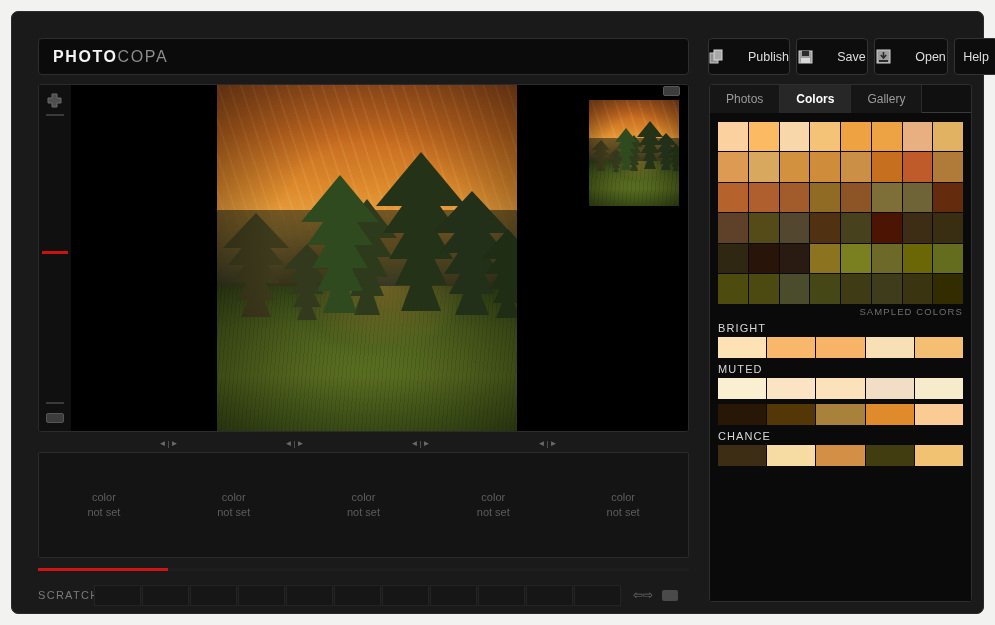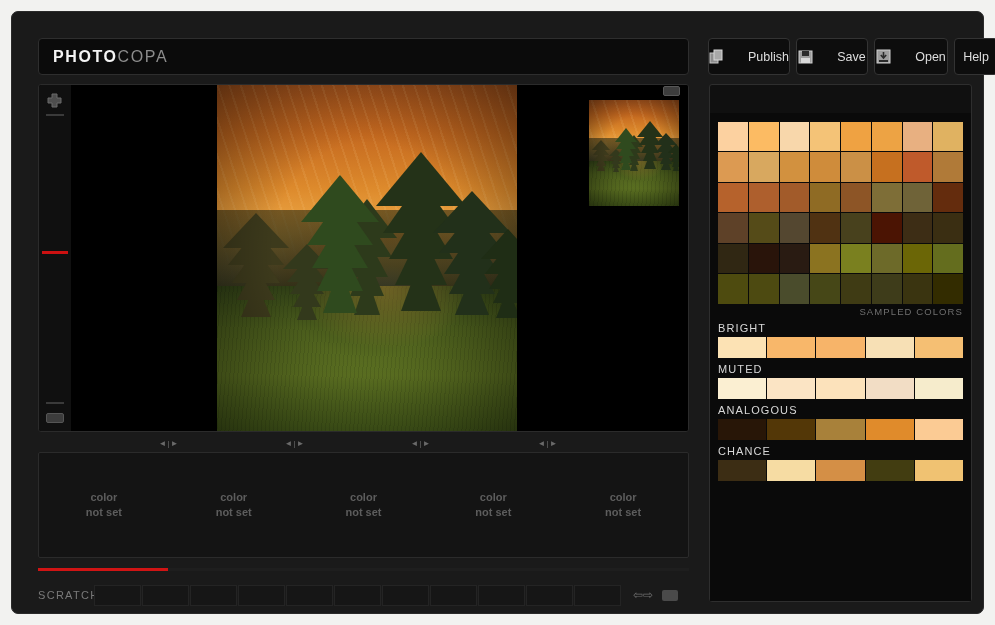--- a/index.html
+++ b/index.html
@@ -109,21 +109,21 @@
   }
 
   #slots-box {
     position: absolute; left: 0; top: 368px; width: 651px; height: 106px;
     background: #141414; border: 1px solid #2b2b2b; border-radius: 2px;
     display: flex;
   }
   .slot {
     flex: 1; display: flex; flex-direction: column;
     align-items: center; justify-content: center;
-    color: #5d5d5d; font-size: 11px; line-height: 15px; cursor: pointer; font-weight: bold;
+    color: #5d5d5d; font-size: 11px; line-height: 15px; cursor: pointer;
   }
 
   #progress-track {
     position: absolute; left: 0; top: 484px; width: 651px; height: 3px; background: #1e1e1e;
   }
   #progress-fill { height: 100%; background: #d01414; }
 
   #scratch-row { position: absolute; left: 0; top: 498px; width: 651px; height: 26px; display: flex; align-items: center; }
   #scratch-label { color: #7a7a7a; font-size: 11px; letter-spacing: 1.3px; width: 56px; }
   #scratch-slots { display: flex; gap: 1px; height: 21px; }
@@ -397,20 +397,25 @@
         </div>
       <div id="scratch-icons">
         <span>⇦⇨</span>
         <span id="scratch-rect"></span>
       </div>
     </div>
   </div>
 
   <div id="right">
 
+    <div id="tabs">
+      <div class="tab">Photos</div>
+      <div class="tab active">Colors</div>
+      <div class="tab">Gallery</div>
+    </div>
 
     <div id="panel-body">
       <div id="grid">
           <div class="gcell" title="#fcd1a0" style="background: rgb(252, 209, 160);"></div>
           <div class="gcell" title="#fcbb63" style="background: rgb(252, 187, 99);"></div>
           <div class="gcell" title="#f8d7ab" style="background: rgb(248, 215, 171);"></div>
           <div class="gcell" title="#f4c377" style="background: rgb(244, 195, 119);"></div>
           <div class="gcell" title="#efa242" style="background: rgb(239, 162, 66);"></div>
           <div class="gcell" title="#eda344" style="background: rgb(237, 163, 68);"></div>
           <div class="gcell" title="#e8b081" style="background: rgb(232, 176, 129);"></div>
@@ -472,21 +477,20 @@
             <div class="pal-title">MUTED</div>
             <div class="pal-row">
               <div title="#fbefd2" style="background: rgb(251, 239, 210);"></div>
               <div title="#fbe4c4" style="background: rgb(251, 228, 196);"></div>
               <div title="#fce2bb" style="background: rgb(252, 226, 187);"></div>
               <div title="#f2ddc5" style="background: rgb(242, 221, 197);"></div>
               <div title="#f6eccc" style="background: rgb(246, 236, 204);"></div>
             </div>
           </div>
           <div class="pal">
-            <div class="pal-title">ANALOGOUS</div>
             <div class="pal-row">
               <div title="#281607" style="background: rgb(40, 22, 7);"></div>
               <div title="#533707" style="background: rgb(83, 55, 7);"></div>
               <div title="#a8813a" style="background: rgb(168, 129, 58);"></div>
               <div title="#e08b2b" style="background: rgb(224, 139, 43);"></div>
               <div title="#fbcb94" style="background: rgb(251, 203, 148);"></div>
             </div>
           </div>
           <div class="pal">
             <div class="pal-title">CHANCE</div>

